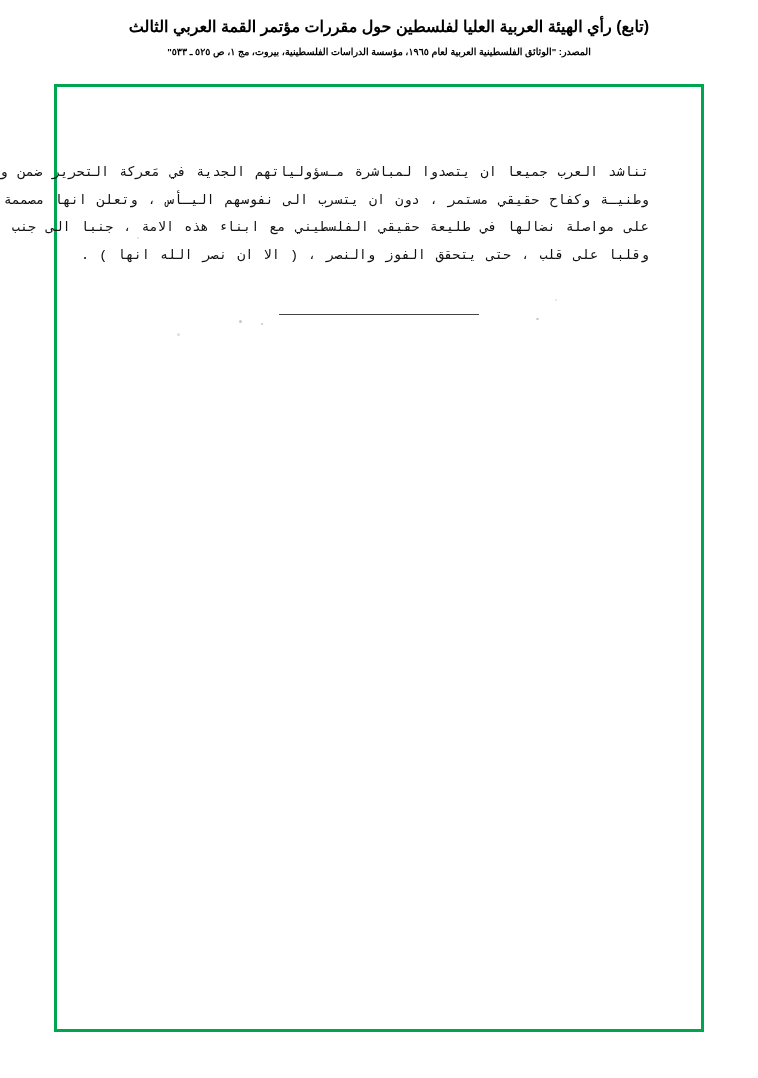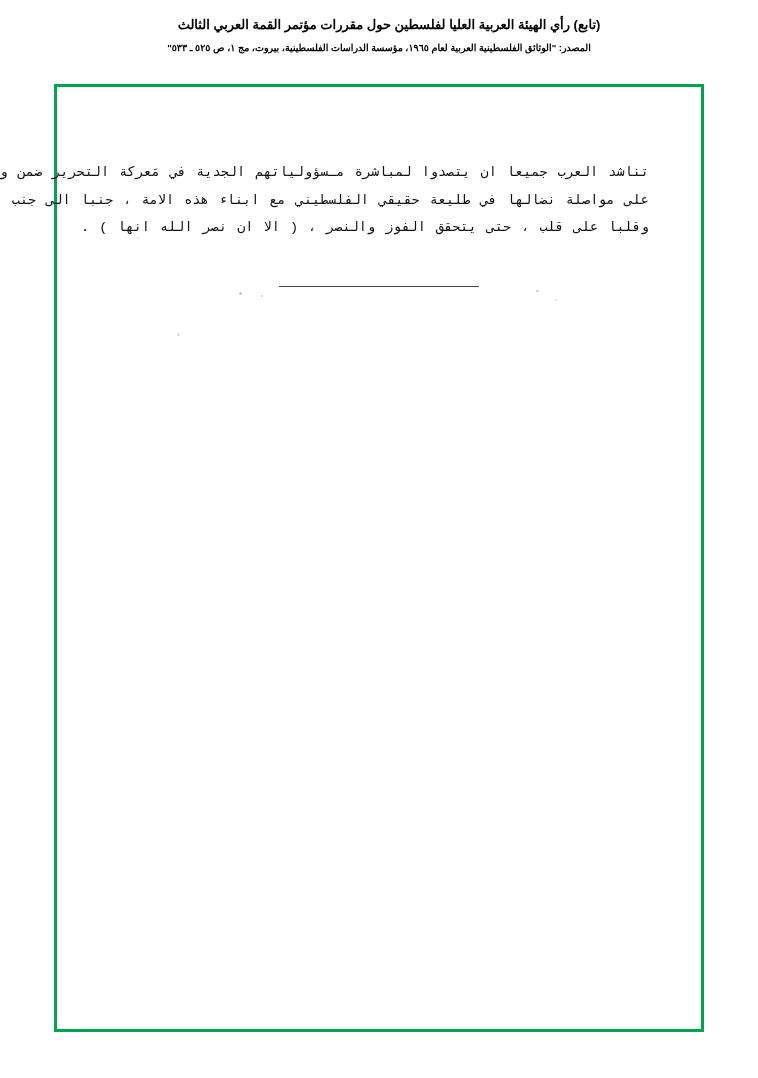--- a/index.html
+++ b/index.html
@@ -22,21 +22,21 @@
     position: relative;
     box-sizing: border-box;
   }
 
   
   .doc-header {
     text-align: center;
     padding-top: 16px;
   }
   .doc-title {
-    font-size: 13px;
+    font-size: 16px;
     font-weight: bold;
     line-height: 1.4;
     direction: rtl;
     letter-spacing: 0px;
     margin-left: 20px;
   }
   .doc-source {
     font-size: 9.5px;
     font-weight: bold;
     margin-top: 7px;
@@ -126,20 +126,21 @@
   <div class="doc-header">
     <div class="doc-title">(تابع) رأي الهيئة العربية العليا لفلسطين حول مقررات مؤتمر القمة العربي الثالث</div>
     <div class="doc-source">المصدر: "الوثائق الفلسطينية العربية لعام ١٩٦٥، مؤسسة الدراسات الفلسطينية، بيروت، مج ١، ص ٥٢٥ ـ ٥٣٣"</div>
   </div>
 
   <div class="scan-frame">
 
     <div class="scan-body">
       <div class="para">
         <span class="ln">تناشد العرب جميعا ان يتصدوا لمباشرة مـسؤولياتهم الجدية في مَعركة التحرير ضمن وحدة</span>
+        <span class="ln">وطنيـة وكفاح حقيقي مستمر ، دون ان يتسرب الى نفوسهم اليـأس ، وتعلن  انها  مصممة</span>
         <span class="ln">على مواصلة نضالها في طليعة حقيقي الفلسطيني مع ابناء هذه  الامة  ،  جنبا الى  جنب ،</span>
         <span class="ln last">وقلبا على قلب ، حتى يتحقق الفوز والنصر ، ( الا ان نصر الله انها ) .</span>
       </div>
 
       <div class="sep-wrap">
         <div class="sep-line"></div>
         <span class="speck s1"></span>
         <span class="speck s2"></span>
         <span class="speck s3"></span>
       </div>

